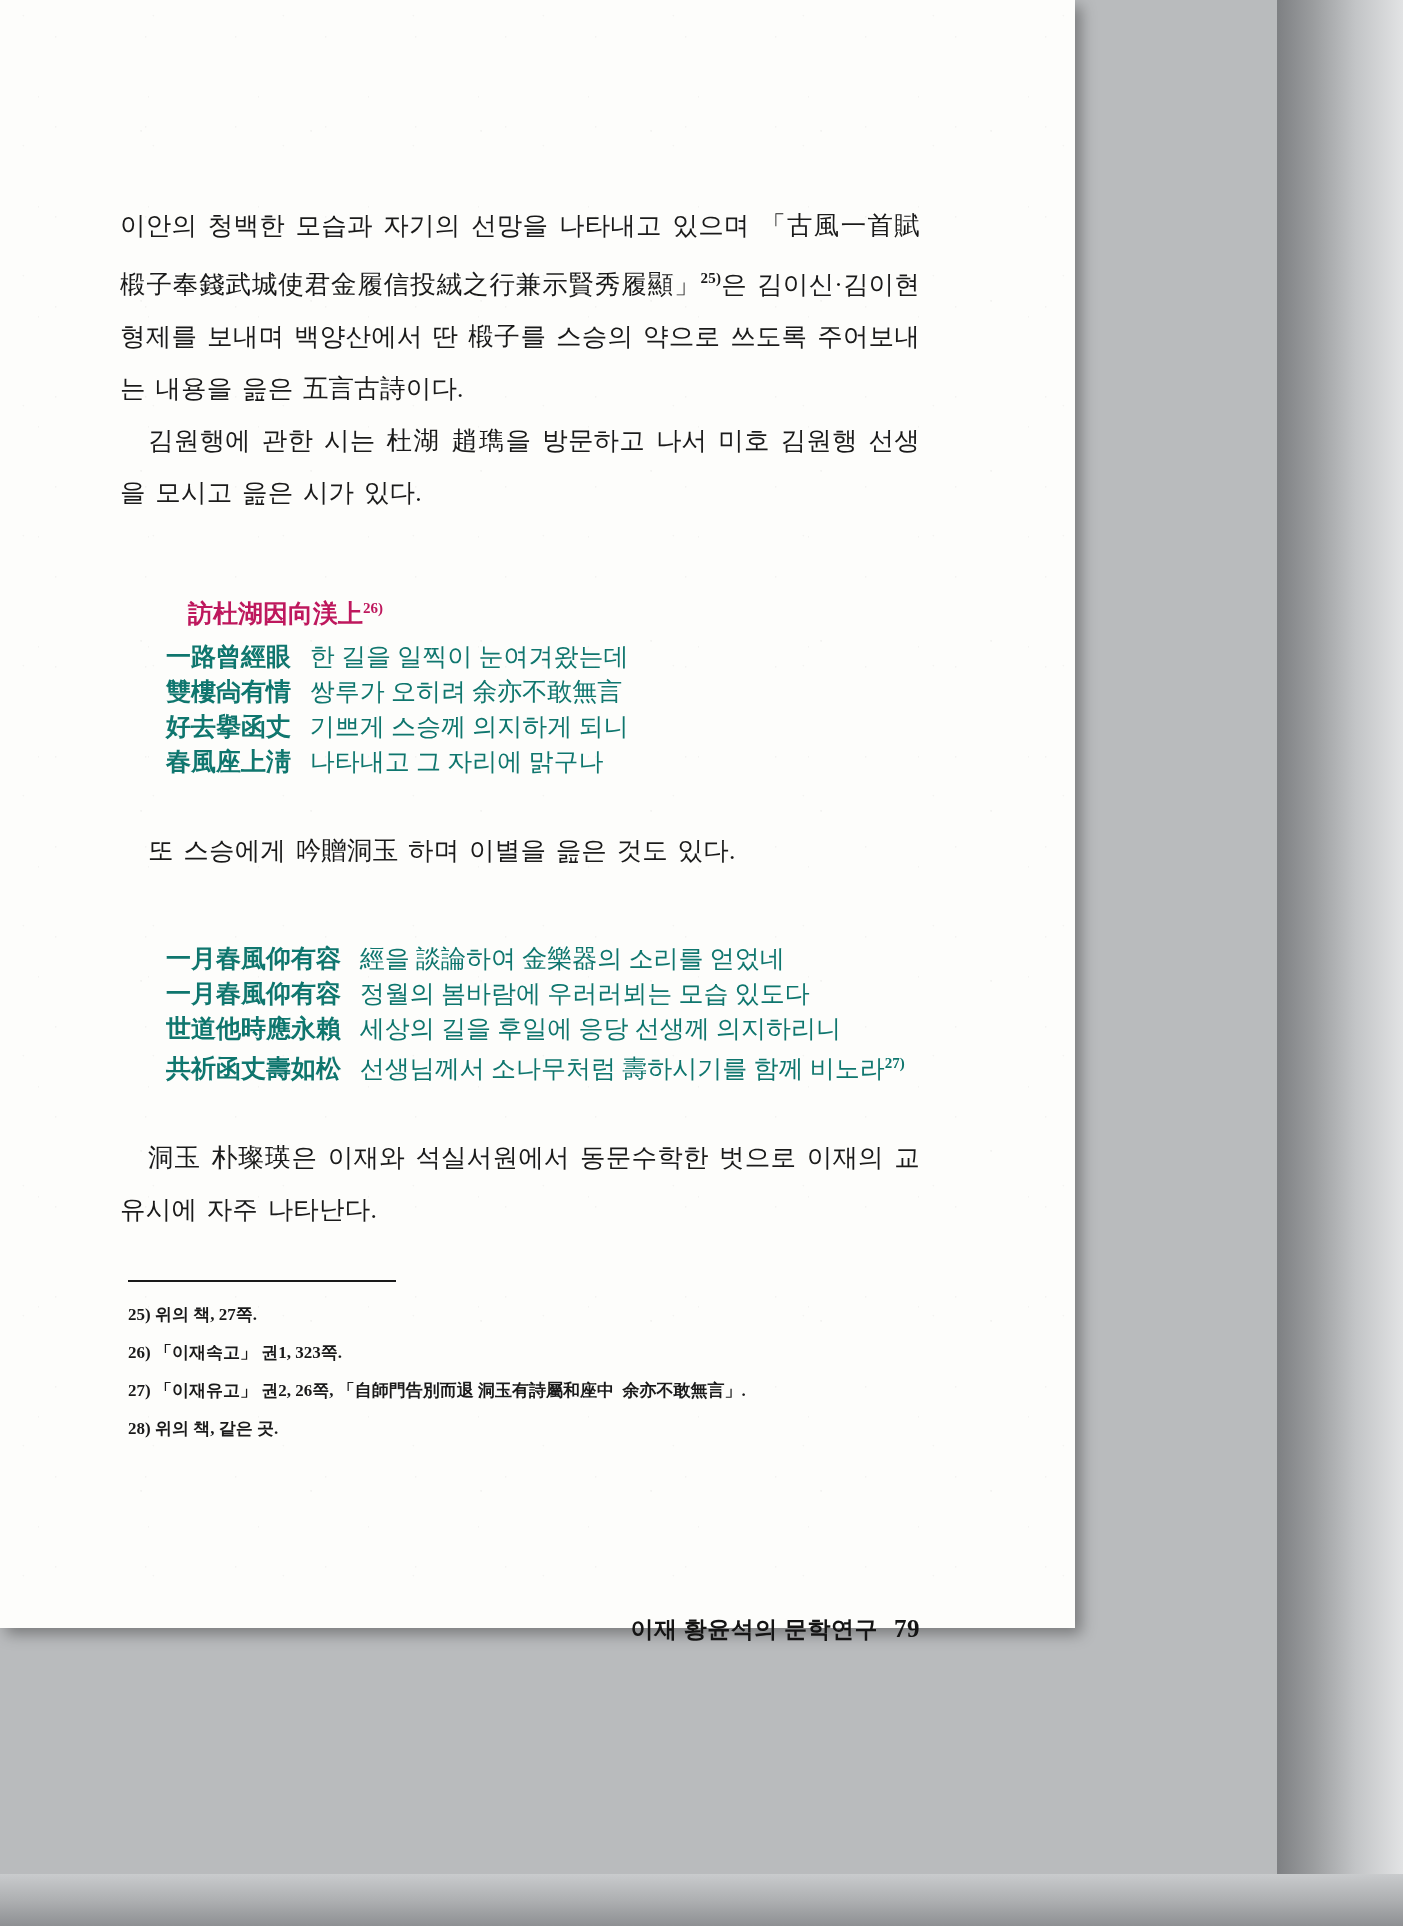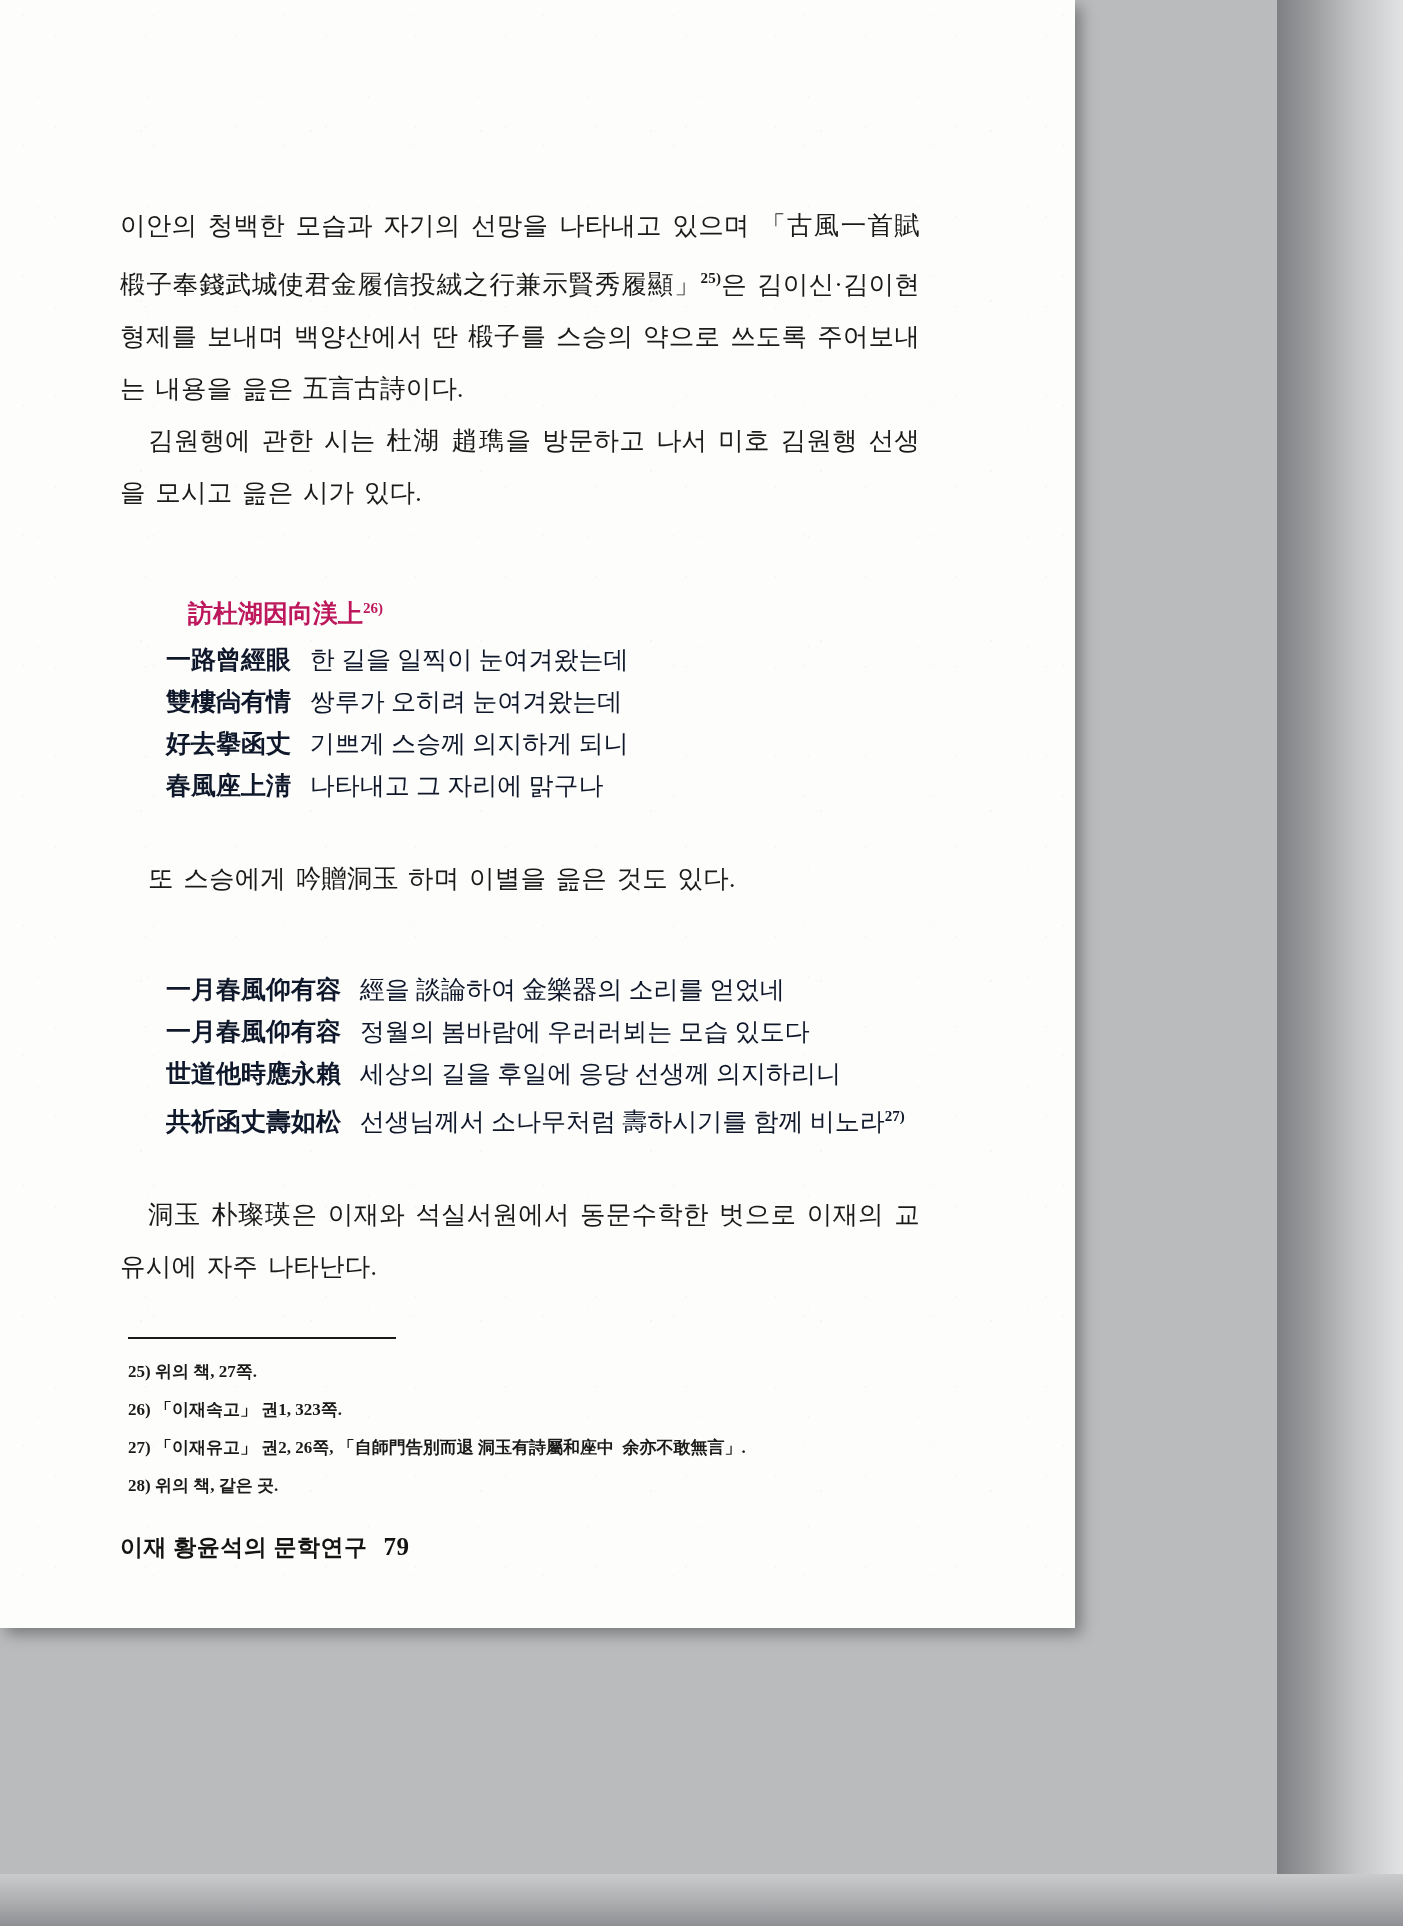--- a/index.html
+++ b/index.html
@@ -83,23 +83,23 @@
   .poem .poem-title {
     font-size: 25px;
     line-height: 50px;
     font-weight: 700;
     margin-left: 68px;
     color: #be185d;
     font-family: "DejaVu Serif", serif;
   }
   .poem .poem-line {
     font-size: 25px;
-    line-height: 42px;
+    line-height: 35px;
     margin-left: 46px;
-    color: #0f172a;
+    color: #0f766e;
     white-space: pre;
   }
   .poem .cn {
     font-family: "DejaVu Serif", serif;
     font-weight: 700;
     letter-spacing: 0px;
   }
   .poem .kr {
     font-family: "Liberation Serif", serif;
     font-weight: 400;
@@ -125,23 +125,23 @@
     margin-left: 8px;
     white-space: pre-wrap;
     font-family: "Liberation Serif", serif;
     font-weight: 600;
   }
 
   
   .page-footer {
     position: absolute;
     left: 120px;
-    top: 1532px;
+    top: 1614px;
     width: 800px;
-    text-align: left;
+    text-align: right;
     font-size: 23px;
     font-weight: 700;
     color: #141414;
     letter-spacing: 0.5px;
   }
   .page-footer .folio {
     margin-left: 16px;
     font-size: 25px;
     font-weight: 700;
   }
@@ -173,21 +173,21 @@
 
     <p class="body-par"><span class="hanja-mixed">이안의 청백한 모습과 자기의 선망을 나타내고 있으며 「古風一首賦椴子奉錢武城使君金履信投絨之行兼示賢秀履顯」</span><sup class="fn">25)</sup><span>은 김이신·김이현 형제를 보내며 백양산에서 딴 椴子를 스승의 약으로 쓰도록 주어보내는 내용을 읊은 五言古詩이다.</span></p>
 
     <p class="body-par indent">김원행에 관한 시는 杜湖 趙㻽을 방문하고 나서 미호 김원행 선생을 모시고 읊은 시가 있다.</p>
 
     <div class="spacer-md"></div>
 
     <div class="poem poem1">
       <div class="poem-title"><span class="cn">訪杜湖因向渼上</span><sup class="fn">26)</sup></div>
       <div class="poem-line"><span class="cn">一路曾經眼</span>&nbsp;&nbsp;&nbsp;<span class="kr">한 길을 일찍이 눈여겨왔는데</span></div>
-      <div class="poem-line"><span class="cn">雙樓尙有情</span>&nbsp;&nbsp;&nbsp;<span class="kr">쌍루가 오히려 눈여겨왔는데</span></div>
+      <div class="poem-line"><span class="cn">雙樓尙有情</span>&nbsp;&nbsp;&nbsp;<span class="kr">쌍루가 오히려 余亦不敢無言</span></div>
       <div class="poem-line"><span class="cn">好去擧函丈</span>&nbsp;&nbsp;&nbsp;<span class="kr">기쁘게 스승께 의지하게 되니</span></div>
       <div class="poem-line"><span class="cn">春風座上淸</span>&nbsp;&nbsp;&nbsp;<span class="kr">나타내고 그 자리에 맑구나</span></div>
     </div>
 
     <div class="spacer-lg"></div>
 
     <p class="body-par indent">또 스승에게 吟贈洞玉 하며 이별을 읊은 것도 있다.</p>
 
     <div class="spacer-md"></div>
 

